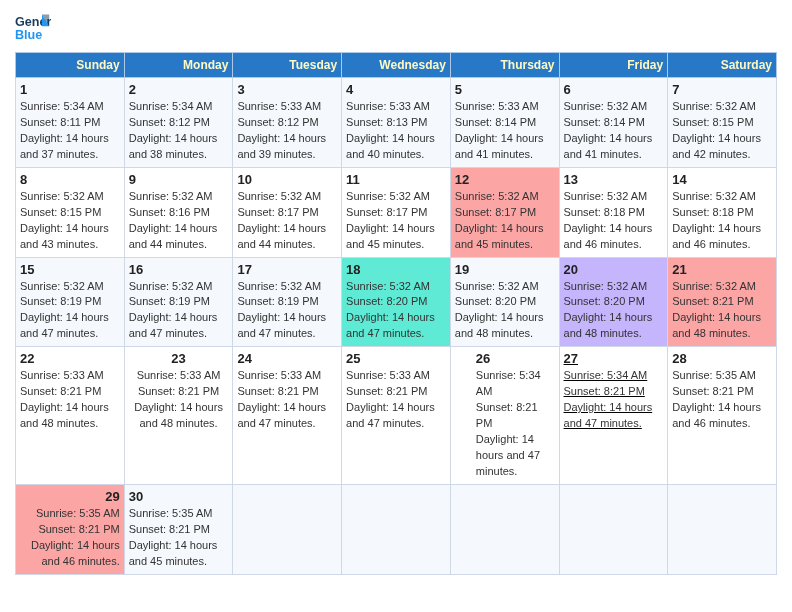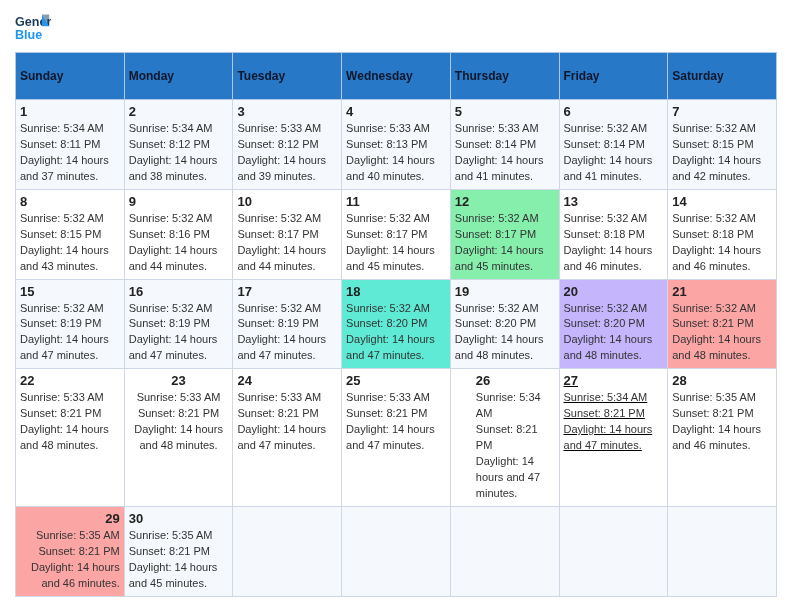--- a/index.html
+++ b/index.html
@@ -43,25 +43,25 @@
       font-size: 14px;
       color: #444;
     }
     table {
       width: 100%;
       border-collapse: collapse;
       font-size: 10.5px;
     }
     thead tr th {
       background-color: #2878c8;
-      color: #0f172a;
+      color: #fef9c3;
       font-size: 12px;
       font-weight: bold;
-      padding: 16px 4px;
-      text-align: left;
+      padding: 5px 4px;
+      text-align: right;
       border: 1px solid #b0c8e8;
     }
     tbody tr td {
       vertical-align: top;
       padding: 4px 4px;
       border: 1px solid #d0d8e8;
       height: 80px;
       width: calc(100% / 7);
       background: #fff;
     }
@@ -159,21 +159,21 @@
         <span class="day-info">Sunrise: 5:32 AM<br>Sunset: 8:16 PM<br>Daylight: 14 hours and 44 minutes.</span>
       </td>
           <td style="background: rgb(255, 255, 255);">
         <span class="day-num">10</span>
         <span class="day-info">Sunrise: 5:32 AM<br>Sunset: 8:17 PM<br>Daylight: 14 hours and 44 minutes.</span>
       </td>
           <td style="background: rgb(255, 255, 255);">
         <span class="day-num">11</span>
         <span class="day-info">Sunrise: 5:32 AM<br>Sunset: 8:17 PM<br>Daylight: 14 hours and 45 minutes.</span>
       </td>
-          <td style="background: #86efac; margin-top: 44px;">
+          <td style="background: #fca5a5; margin-top: 44px;">
         <span class="day-num">12</span>
         <span class="day-info">Sunrise: 5:32 AM<br>Sunset: 8:17 PM<br>Daylight: 14 hours and 45 minutes.</span>
       </td>
           <td style="background: rgb(255, 255, 255);">
         <span class="day-num">13</span>
         <span class="day-info">Sunrise: 5:32 AM<br>Sunset: 8:18 PM<br>Daylight: 14 hours and 46 minutes.</span>
       </td>
           <td style="background: rgb(255, 255, 255);">
         <span class="day-num">14</span>
         <span class="day-info">Sunrise: 5:32 AM<br>Sunset: 8:18 PM<br>Daylight: 14 hours and 46 minutes.</span>

